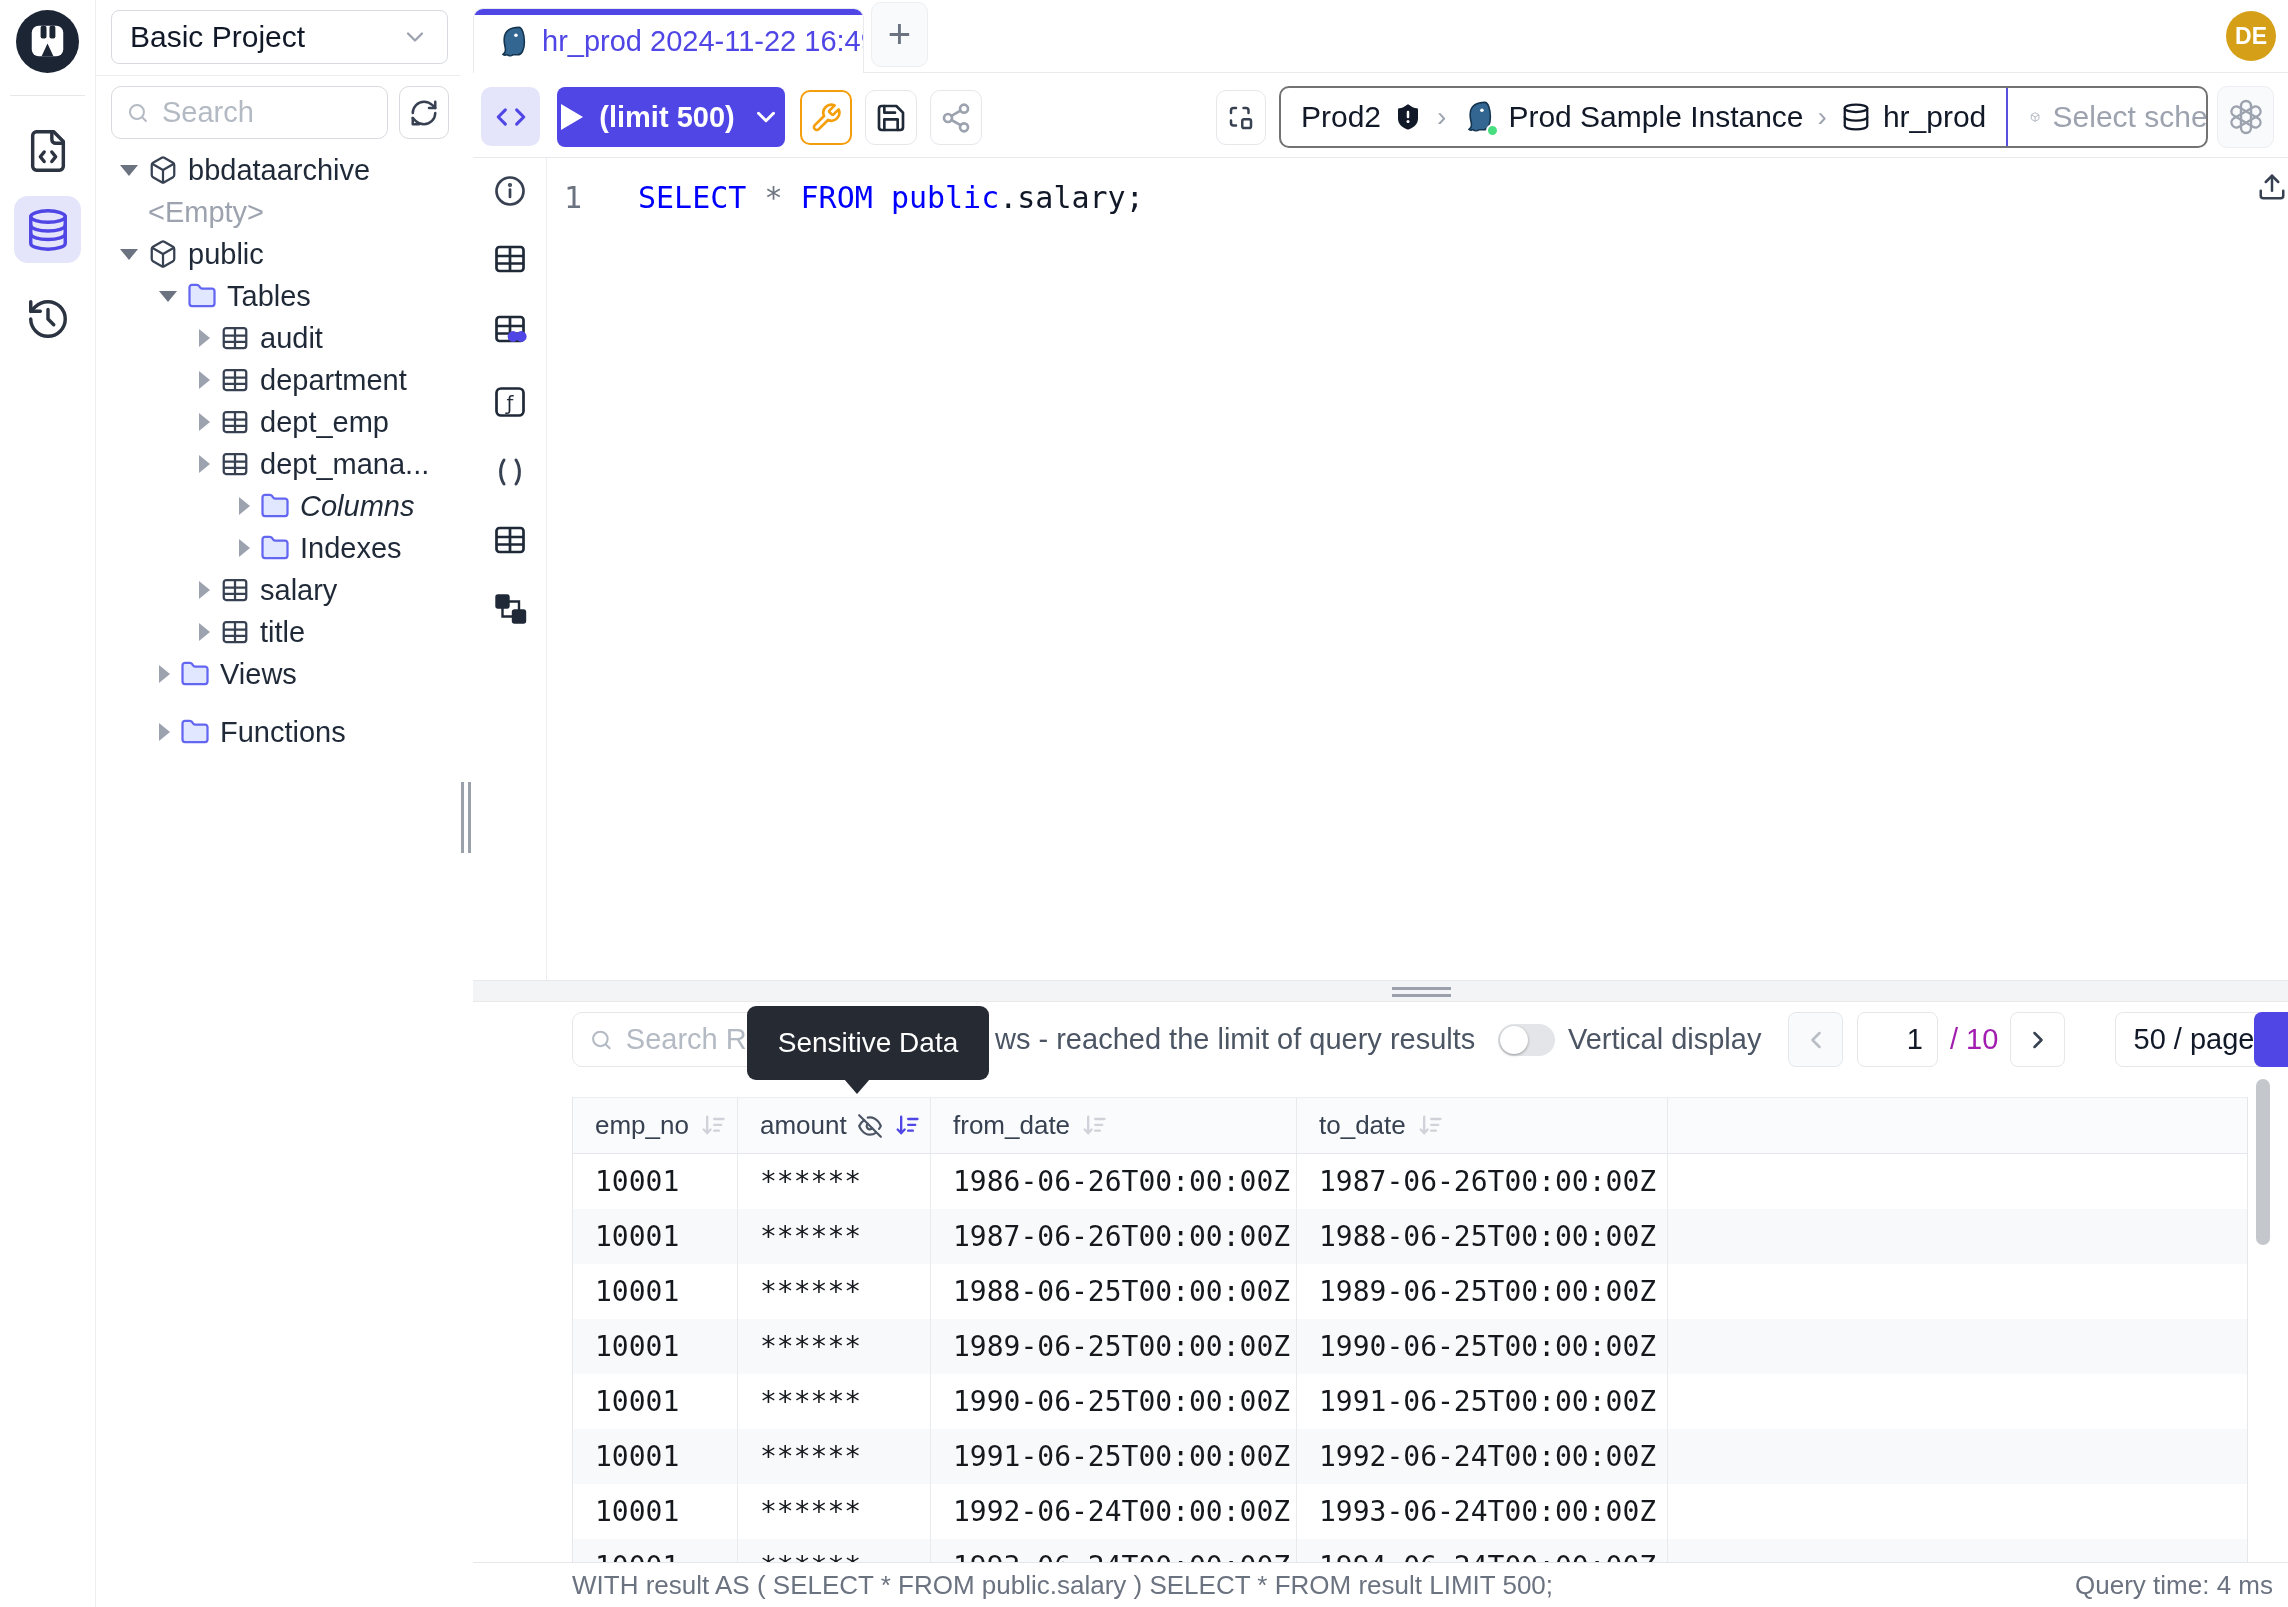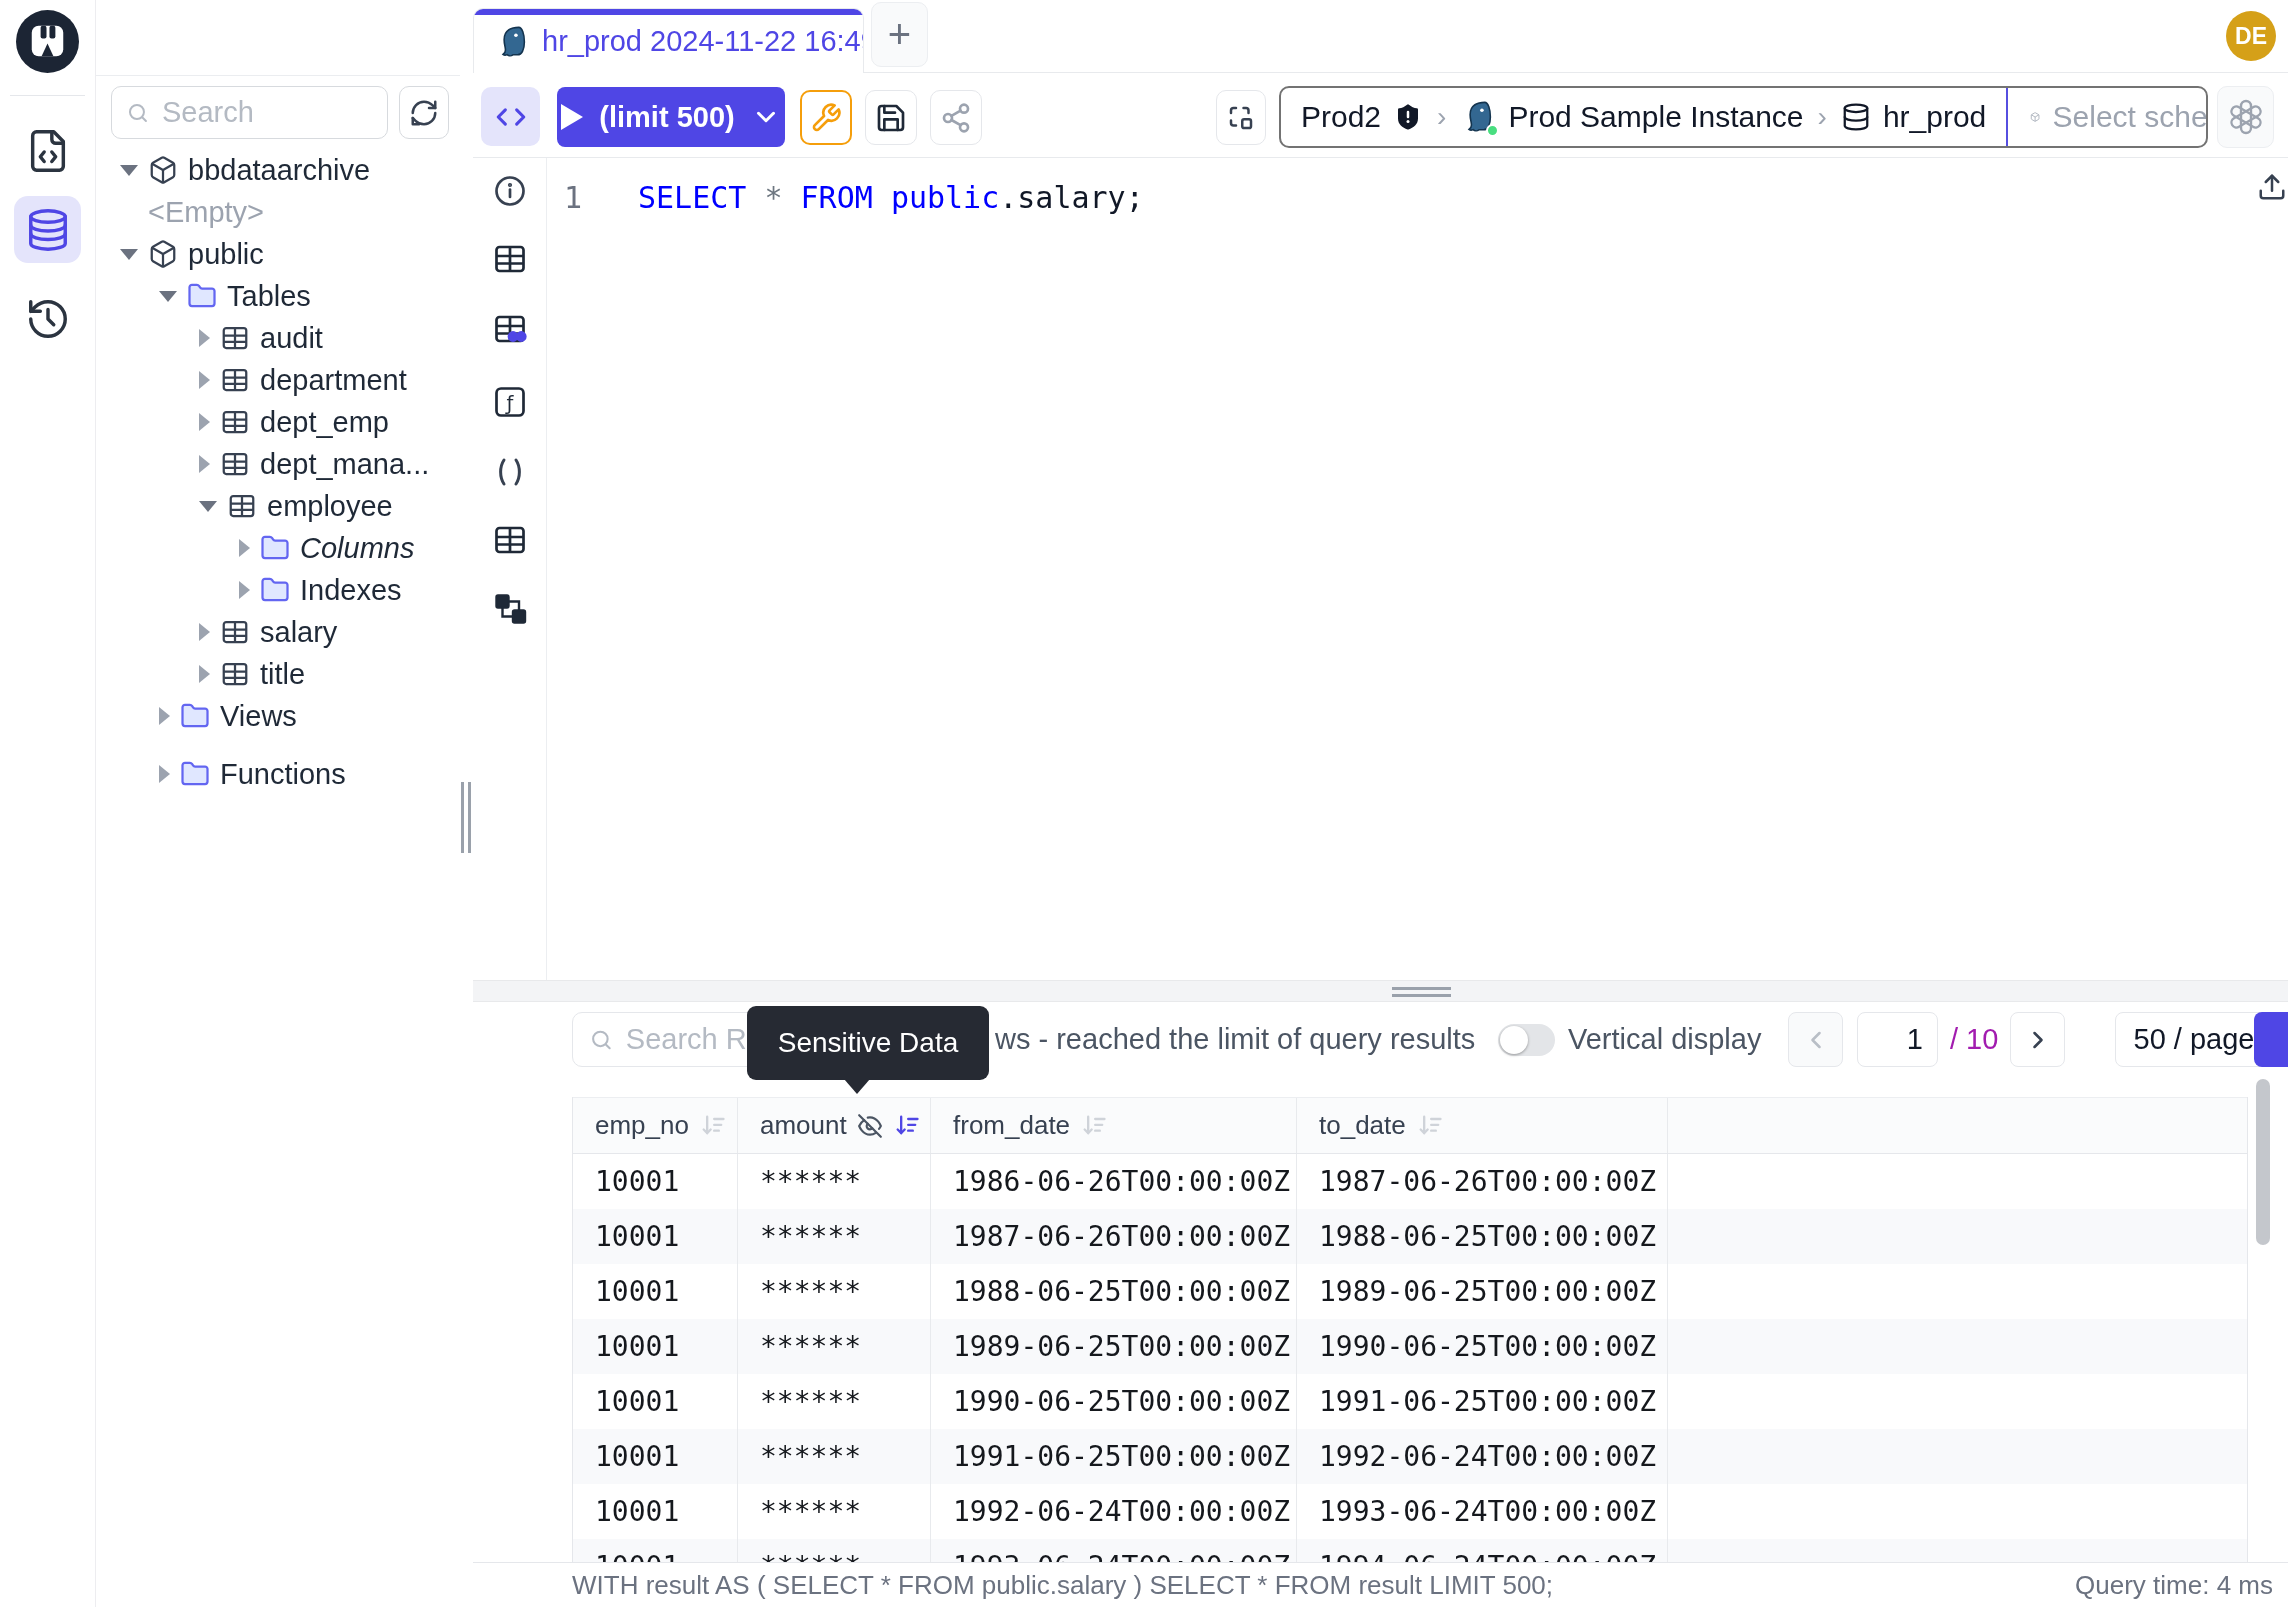--- a/index.html
+++ b/index.html
@@ -146,20 +146,26 @@
     <div class="rail-btn" style="top:285px">
       <svg width="46" height="46" viewBox="0 0 24 24" fill="none" stroke="currentColor" stroke-width="1.8" stroke-linecap="round" stroke-linejoin="round">
           <path d="M3 12a9 9 0 1 0 9-9 9.75 9.75 0 0 0-6.74 2.74L3 8"></path>
           <path d="M3 3v5h5"></path>
           <path d="M12 7v5l3 3"></path>
         </svg>
     </div>
   </div>
 
   <div class="sidebar">
+    <div class="proj-select">
+      <span class="grow">Basic Project</span>
+      <svg width="28" height="28" viewBox="0 0 24 24" fill="none" stroke="#9ca3af" stroke-width="2" stroke-linecap="round" stroke-linejoin="round">
+          <path d="m6 9 6 6 6-6"></path>
+        </svg>
+    </div>
     <div class="sb-divider"></div>
     <div class="sb-search">
       <svg width="28" height="28" viewBox="0 0 24 24" fill="none" stroke="#b4bac3" stroke-width="2" stroke-linecap="round">
           <circle cx="11" cy="11" r="7"></circle>
           <path d="m20 20-3.5-3.5"></path>
         </svg>
       <input placeholder="Search" style="">
     </div>
     <div class="sb-refresh">
       <svg width="30" height="30" viewBox="0 0 24 24" fill="none" stroke="#374151" stroke-width="2" stroke-linecap="round" stroke-linejoin="round">
@@ -223,28 +229,20 @@
           </svg>
           <span class="tree-label">dept_emp</span>
         </div>
         <div class="tree-row" style="padding-left: 103px;">
           <span class="caret right"></span>
           <svg class="tree-ico" width="30" height="30" viewBox="0 0 24 24" fill="none" stroke="#374151" stroke-width="1.8">
             <rect x="3" y="4" width="18" height="16" rx="2"></rect>
             <path d="M3 10h18M3 15h18M12 4v16"></path>
           </svg>
           <span class="tree-label">dept_mana...</span>
-        </div>
-        <div class="tree-row" style="padding-left: 103px;">
-          <span class="caret down"></span>
-          <svg class="tree-ico" width="30" height="30" viewBox="0 0 24 24" fill="none" stroke="#374151" stroke-width="1.8">
-            <rect x="3" y="4" width="18" height="16" rx="2"></rect>
-            <path d="M3 10h18M3 15h18M12 4v16"></path>
-          </svg>
-          <span class="tree-label">employee</span>
         </div>
         <div class="tree-row" style="padding-left: 143px; font-style: italic;">
           <span class="caret right"></span>
           <svg class="tree-ico" width="30" height="30" viewBox="0 0 24 24" fill="#e0e7ff" stroke="#6366f1" stroke-width="1.8" stroke-linejoin="round">
             <path d="M20 20a2 2 0 0 0 2-2V8a2 2 0 0 0-2-2h-7.9a2 2 0 0 1-1.69-.9L9.6 3.9A2 2 0 0 0 7.93 3H4a2 2 0 0 0-2 2v13a2 2 0 0 0 2 2Z"></path>
           </svg>
           <span class="tree-label">Columns</span>
         </div>
         <div class="tree-row" style="padding-left: 143px;">
           <span class="caret right"></span>

